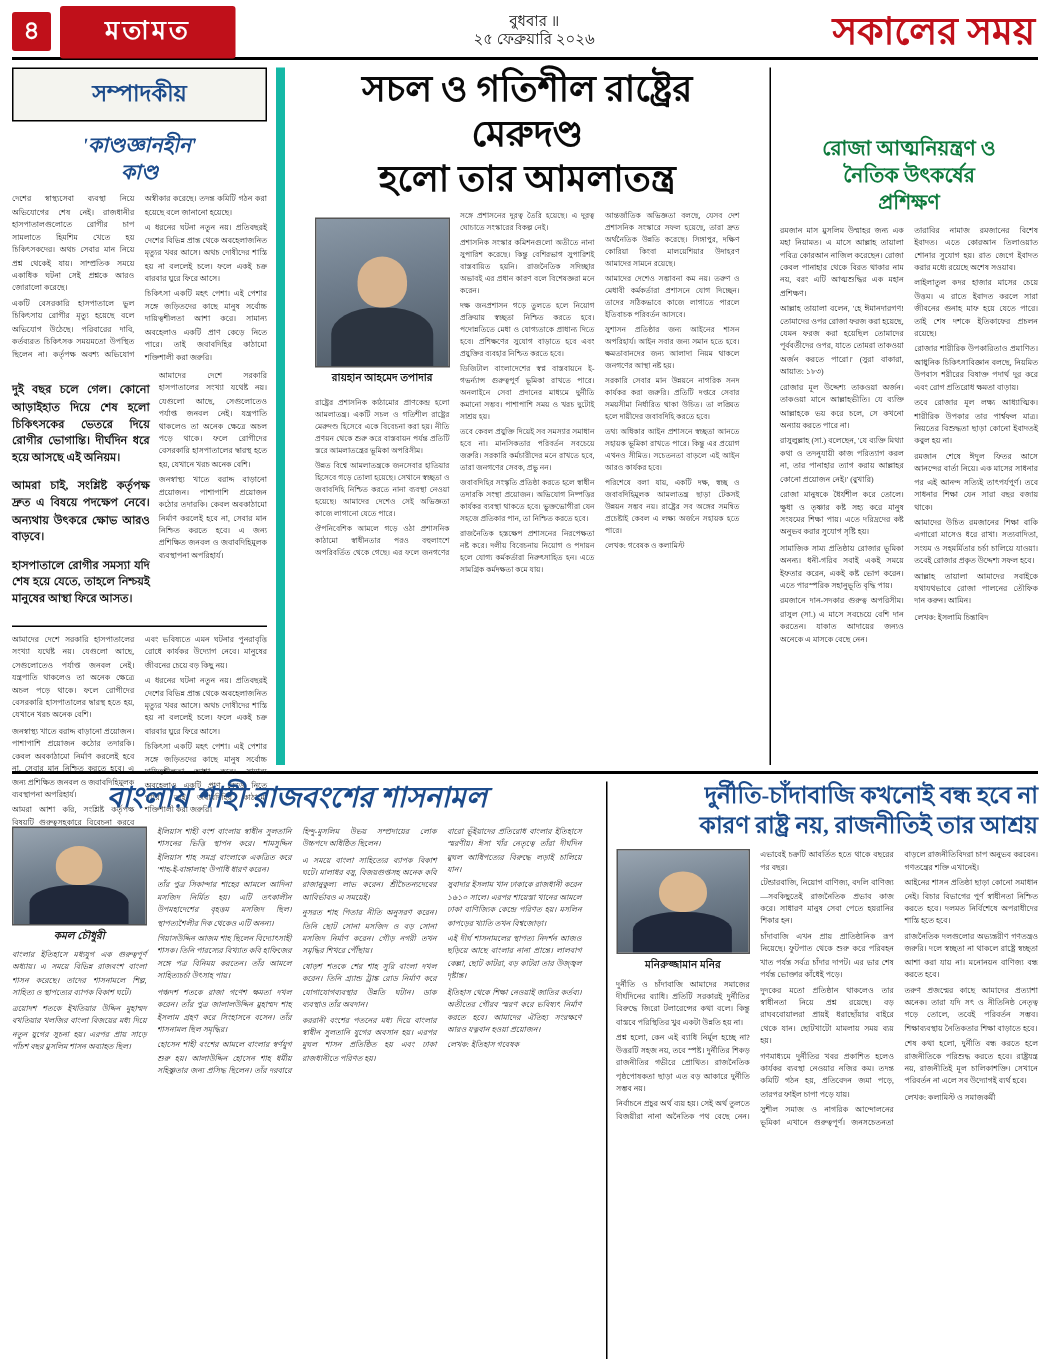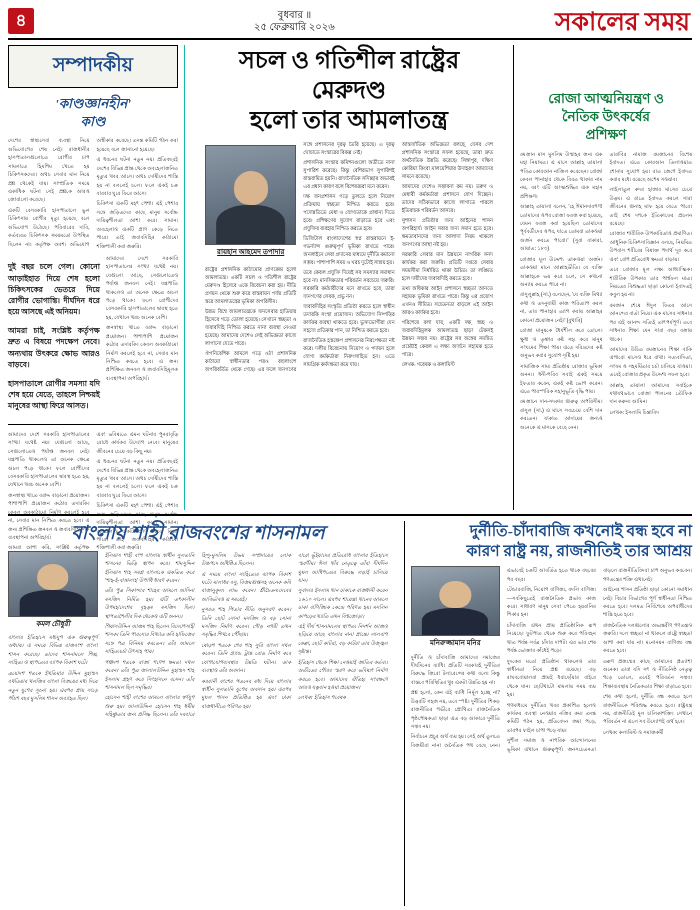--- a/index.html
+++ b/index.html
@@ -61,29 +61,29 @@
     white-space: nowrap;
   }
 
   
   .top-area {
     display: flex;
     margin-top: 5px;
     height: 465px;
   }
   .col-left  { width: 170px; flex: 0 0 170px; }
-  .col-mid   { flex: 1 1 auto; padding: 0 20px; border-left: 1px solid #14b8a6; border-right: 1px solid #000; margin: 0 6px; }
+  .col-mid   { flex: 1 1 auto; padding: 0 20px; border-left: 6px solid #14b8a6; border-right: 1px solid #000; margin: 0 6px; }
   .col-right { width: 172px; flex: 0 0 172px; }
 
   
   .boxhead {
     border: 1px solid #000;
     text-align: center;
     font-weight: bold;
-    font-size: 19px;
+    font-size: 15px;
     padding: 4px 0 5px 0;
     color: #1c4b8b;
     background: #f4f4ef;
   }
   .boxhead.islam { color: #0f7a3d; background: #eef8ef; }
 
   .subhead {
     text-align: center;
     font-weight: bold;
     font-size: 13.5px;
@@ -204,20 +204,21 @@
   }
   .inline-fig .cap { font-size: 7px; font-weight: bold; margin-top: 2px; }
 </style>
 </head>
 <body>
 
 <div class="page">
 
   <div class="masthead">
     <div class="page-num">৪</div>
+    <div class="section-title">মতামত</div>
     <div class="masthead-date">
       <div>বুধবার ॥</div>
       <div>২৫ ফেব্রুয়ারি ২০২৬</div>
     </div>
     <div class="brand">সকালের সময়</div>
   </div>
 
   <div class="top-area">
 
     <div class="col-left">
@@ -250,21 +251,21 @@
         <p>চিকিৎসা একটি মহৎ পেশা। এই পেশার সঙ্গে জড়িতদের কাছে মানুষ সর্বোচ্চ দায়িত্বশীলতা আশা করে। সামান্য অবহেলাও একটি প্রাণ কেড়ে নিতে পারে। তাই জবাবদিহির কাঠামো শক্তিশালী করা জরুরি।</p>
       </div>
     </div>
 
     <div class="col-mid">
       <div class="main-head">
         <span>সচল ও গতিশীল রাষ্ট্রের মেরুদণ্ড</span>
         <span class="l2">হলো তার আমলাতন্ত্র</span>
       </div>
       <div class="cols3 bodytext mid">
-        <div class="figure" style="height:118px;text-decoration:underline;">
+        <div class="figure" style="height:118px;">
           <div class="ph" style="height:100px;"></div>
           <div class="cap">রায়হান আহমেদ তপাদার</div>
         </div>
         <p>রাষ্ট্রের প্রশাসনিক কাঠামোর প্রাণকেন্দ্র হলো আমলাতন্ত্র। একটি সচল ও গতিশীল রাষ্ট্রের মেরুদণ্ড হিসেবে একে বিবেচনা করা হয়। নীতি প্রণয়ন থেকে শুরু করে বাস্তবায়ন পর্যন্ত প্রতিটি স্তরে আমলাতন্ত্রের ভূমিকা অপরিসীম।</p>
         <p>উন্নত বিশ্বে আমলাতন্ত্রকে জনসেবার হাতিয়ার হিসেবে গড়ে তোলা হয়েছে। সেখানে স্বচ্ছতা ও জবাবদিহি নিশ্চিত করতে নানা ব্যবস্থা নেওয়া হয়েছে। আমাদের দেশেও সেই অভিজ্ঞতা কাজে লাগানো যেতে পারে।</p>
         <p>ঔপনিবেশিক আমলে গড়ে ওঠা প্রশাসনিক কাঠামো স্বাধীনতার পরও বহুলাংশে অপরিবর্তিত থেকে গেছে। এর ফলে জনগণের সঙ্গে প্রশাসনের দূরত্ব তৈরি হয়েছে। এ দূরত্ব ঘোচাতে সংস্কারের বিকল্প নেই।</p>
         <p>প্রশাসনিক সংস্কার কমিশনগুলো অতীতে নানা সুপারিশ করেছে। কিন্তু বেশিরভাগ সুপারিশই বাস্তবায়িত হয়নি। রাজনৈতিক সদিচ্ছার অভাবই এর প্রধান কারণ বলে বিশেষজ্ঞরা মনে করেন।</p>
         <p>দক্ষ জনপ্রশাসন গড়ে তুলতে হলে নিয়োগ প্রক্রিয়ায় স্বচ্ছতা নিশ্চিত করতে হবে। পদোন্নতিতে মেধা ও যোগ্যতাকে প্রাধান্য দিতে হবে। প্রশিক্ষণের সুযোগ বাড়াতে হবে এবং প্রযুক্তির ব্যবহার নিশ্চিত করতে হবে।</p>
         <p>ডিজিটাল বাংলাদেশের স্বপ্ন বাস্তবায়নে ই-গভর্ন্যান্স গুরুত্বপূর্ণ ভূমিকা রাখতে পারে। অনলাইনে সেবা প্রদানের মাধ্যমে দুর্নীতি কমানো সম্ভব। পাশাপাশি সময় ও খরচ দুটোই সাশ্রয় হয়।</p>
         <p>তবে কেবল প্রযুক্তি দিয়েই সব সমস্যার সমাধান হবে না। মানসিকতার পরিবর্তন সবচেয়ে জরুরি। সরকারি কর্মচারীদের মনে রাখতে হবে, তারা জনগণের সেবক, প্রভু নন।</p>

